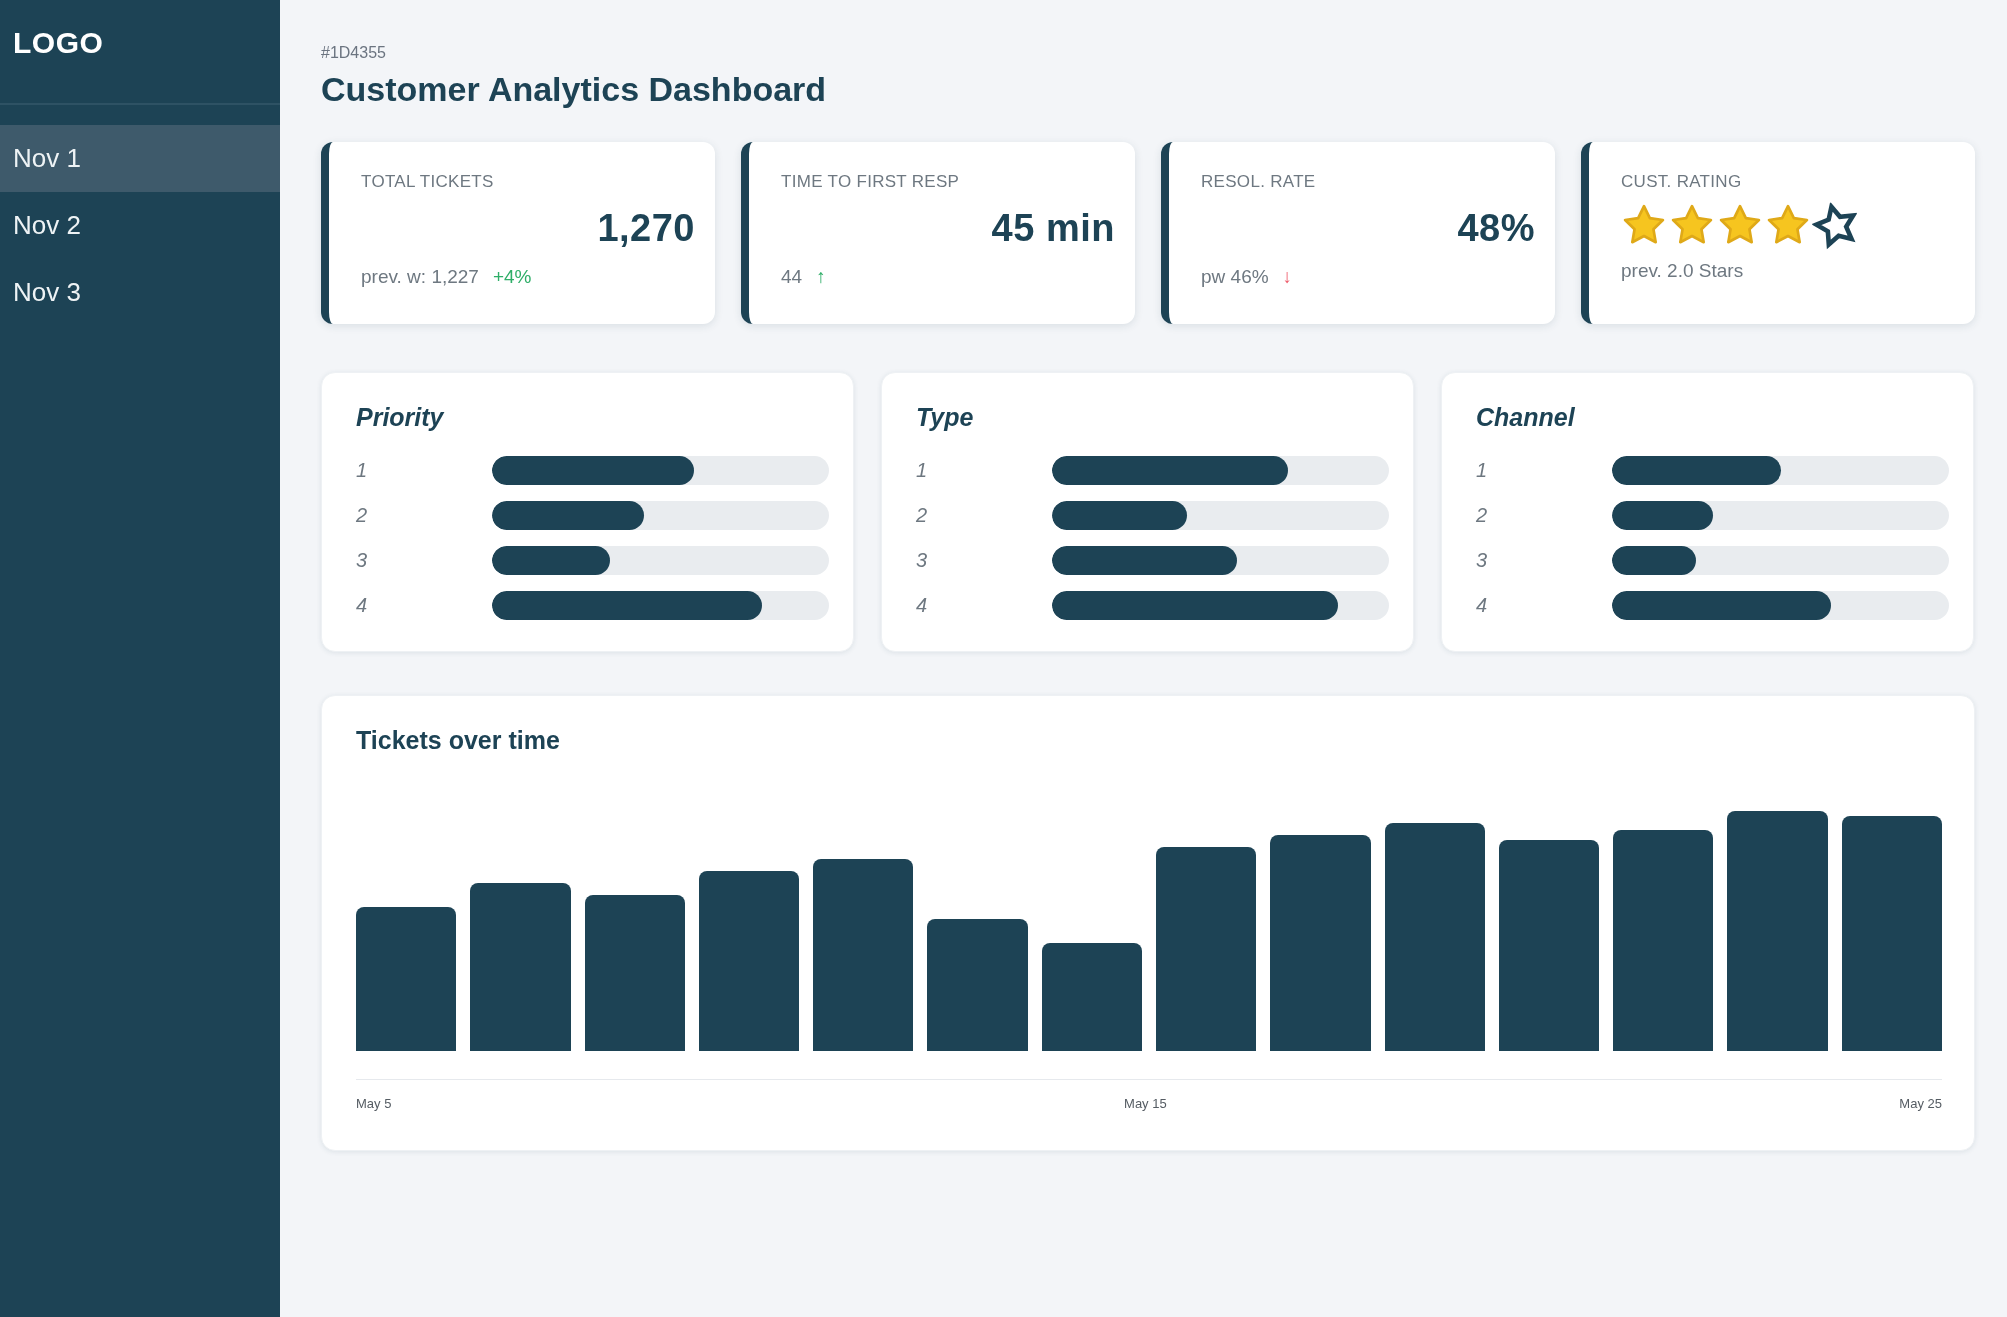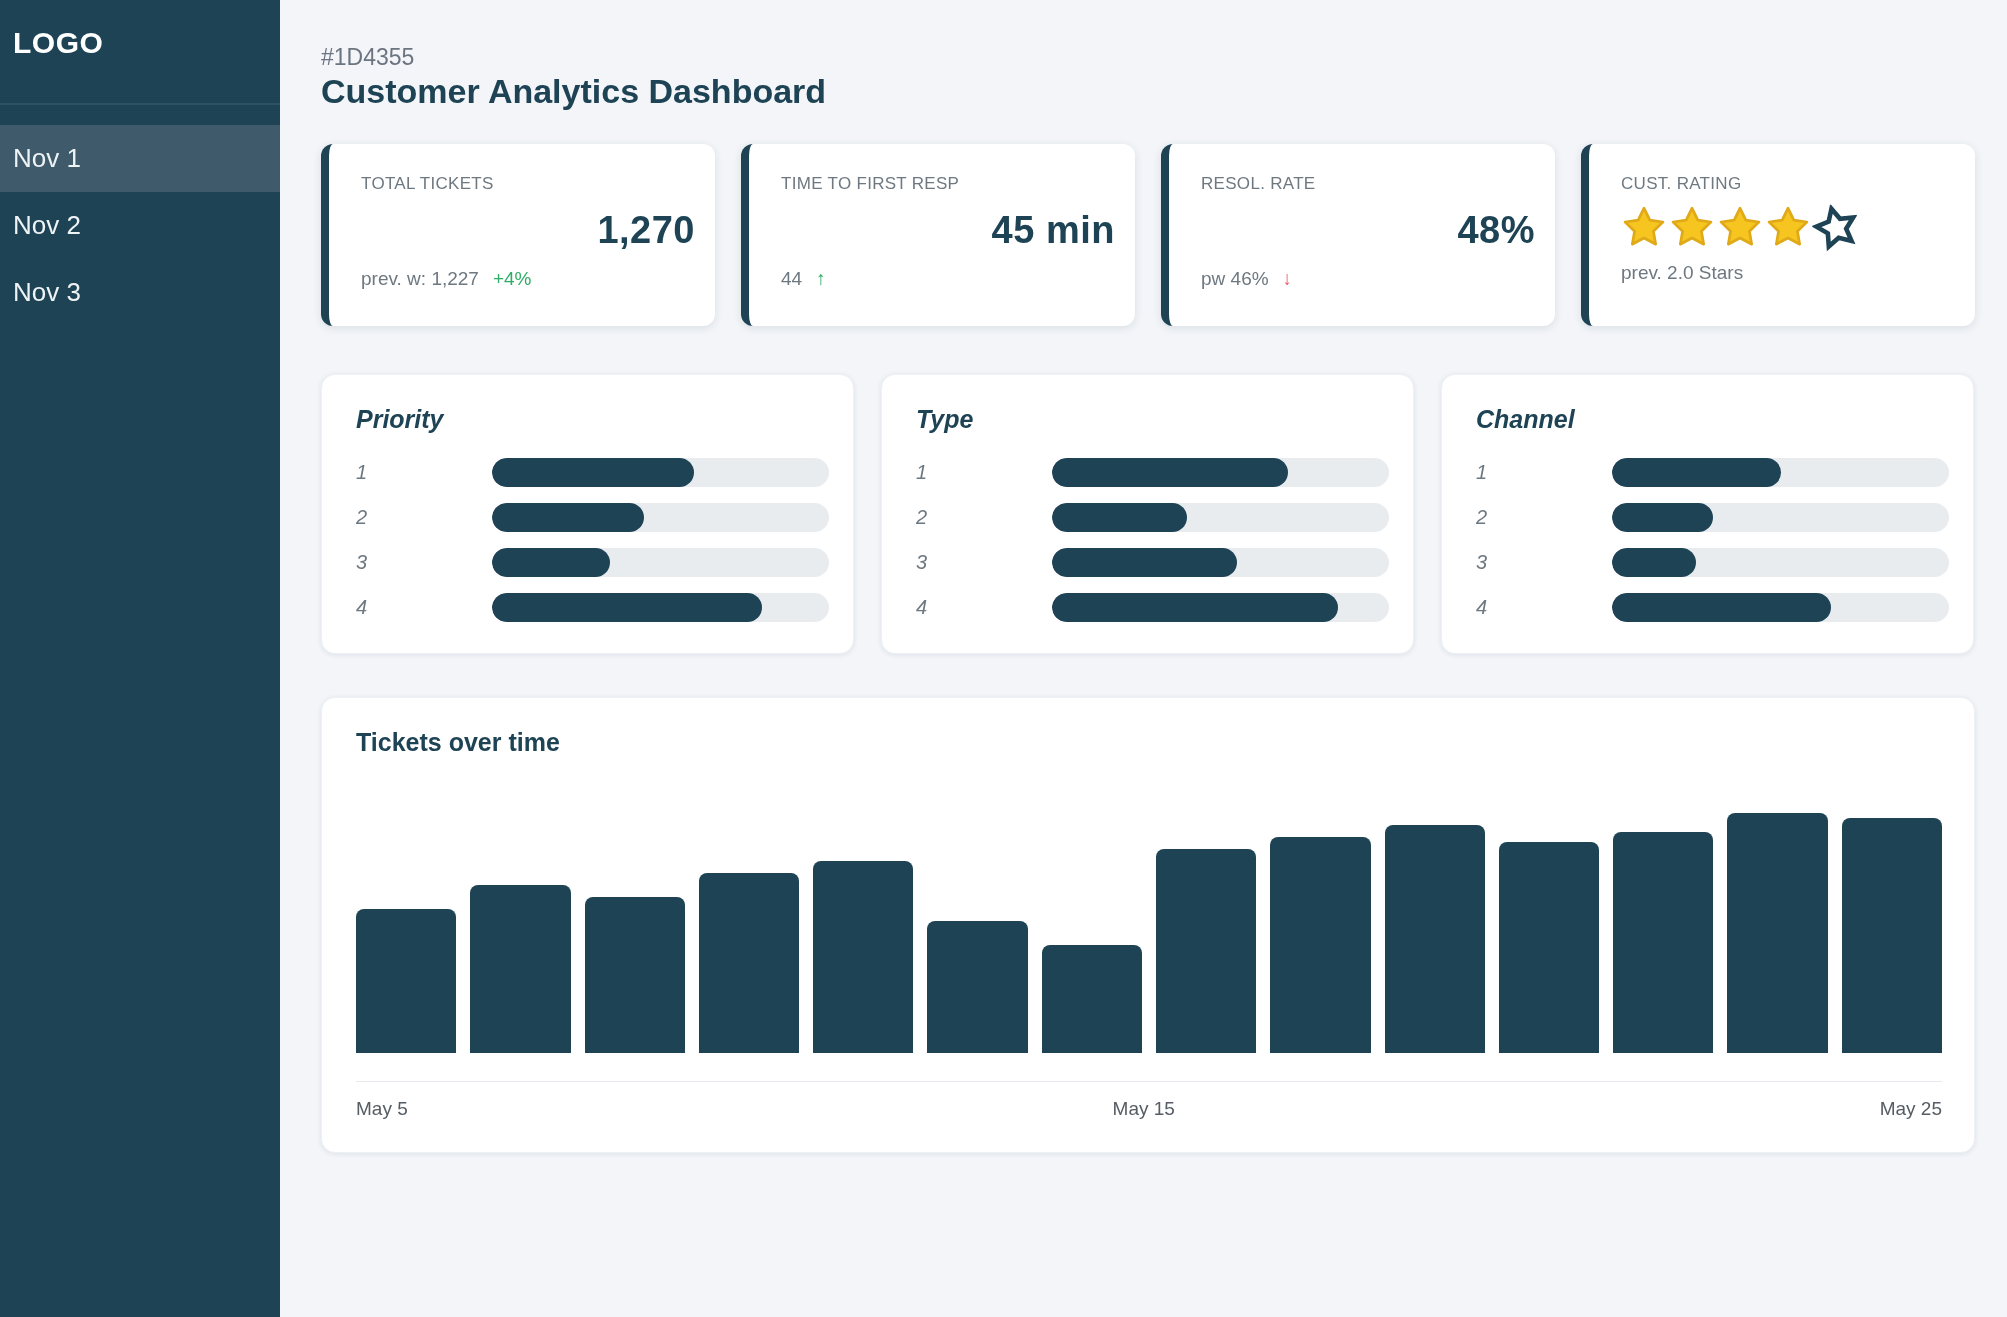--- a/index.html
+++ b/index.html
@@ -15,22 +15,22 @@
   
   .sidebar{position:absolute;left:0;top:0;width:280px;height:1317px;background:var(--primary);color:#fff;}
   .sidebar-header{height:105px;border-bottom:2px solid #2e5264;padding:26px 0 0 13px;}
   .logo{font-size:30px;font-weight:700;letter-spacing:.5px;color:#fff;}
   .sidebar-nav{margin-top:20px;}
   .nav-item{height:67px;line-height:67px;padding-left:13px;font-size:26px;color:#eef3f5;cursor:pointer;}
   .nav-item.selected{background:var(--sidebar-selected);}
 
   
   .main{position:absolute;left:280px;top:0;width:1727px;height:1317px;padding:44px 32px 0 41px;}
-  .ref-id{font-size:23px;color:#6b7480;}
-  .page-title{margin-top:1px;font-size:34px;font-weight:700;color:var(--primary);}
+  .ref-id{font-size:16px;color:#6b7480;}
+  .page-title{margin-top:8px;font-size:34px;font-weight:700;color:var(--primary);}
 
   
   .kpi-row{display:flex;gap:26px;margin-top:33px;}
   .kpi-card{width:394px;height:182px;background:var(--card-bg);border-radius:12px;
     border-left:8px solid var(--primary);box-shadow:0 2px 8px rgba(29,67,85,.12);
     padding:30px 20px 0 32px;}
   .kpi-label{font-size:17px;color:var(--muted);letter-spacing:.3px;}
   .kpi-value{margin-top:15px;font-size:38px;font-weight:800;color:var(--primary);letter-spacing:.5px;text-align:right;}
   .kpi-sub{margin-top:16px;font-size:19px;color:var(--muted);}
   .kpi-delta{margin-left:14px;font-size:19px;}
@@ -52,21 +52,21 @@
   .dist-track{flex:1;height:29px;background:var(--track);border-radius:15px;overflow:hidden;}
   .dist-fill{height:100%;background:var(--primary);border-radius:15px;}
 
   
   .chart-card{margin-top:43px;width:1654px;height:456px;background:var(--card-bg);border-radius:14px;
     box-shadow:0 1px 5px rgba(29,67,85,.10);border:1px solid #eef1f4;padding:30px 32px 0 34px;}
   .chart-title{font-size:25px;font-weight:700;color:var(--primary);}
   .chart-bars{margin-top:10px;height:286px;display:flex;align-items:flex-end;gap:14px;}
   .bar{flex:1;background:var(--primary);border-radius:8px 8px 0 0;}
   .chart-axis{margin-top:28px;border-top:1px solid var(--divider);}
-  .chart-x-labels{display:flex;justify-content:space-between;margin-top:16px;font-size:19px;color:var(--axis-text);}
+  .chart-x-labels{display:flex;justify-content:space-between;margin-top:16px;font-size:13px;color:var(--axis-text);}
 </style>
 </head>
 <body>
 
 <div id="app">
 
   <aside class="sidebar">
     <div class="sidebar-header">
       <div class="logo">LOGO</div>
     </div>

